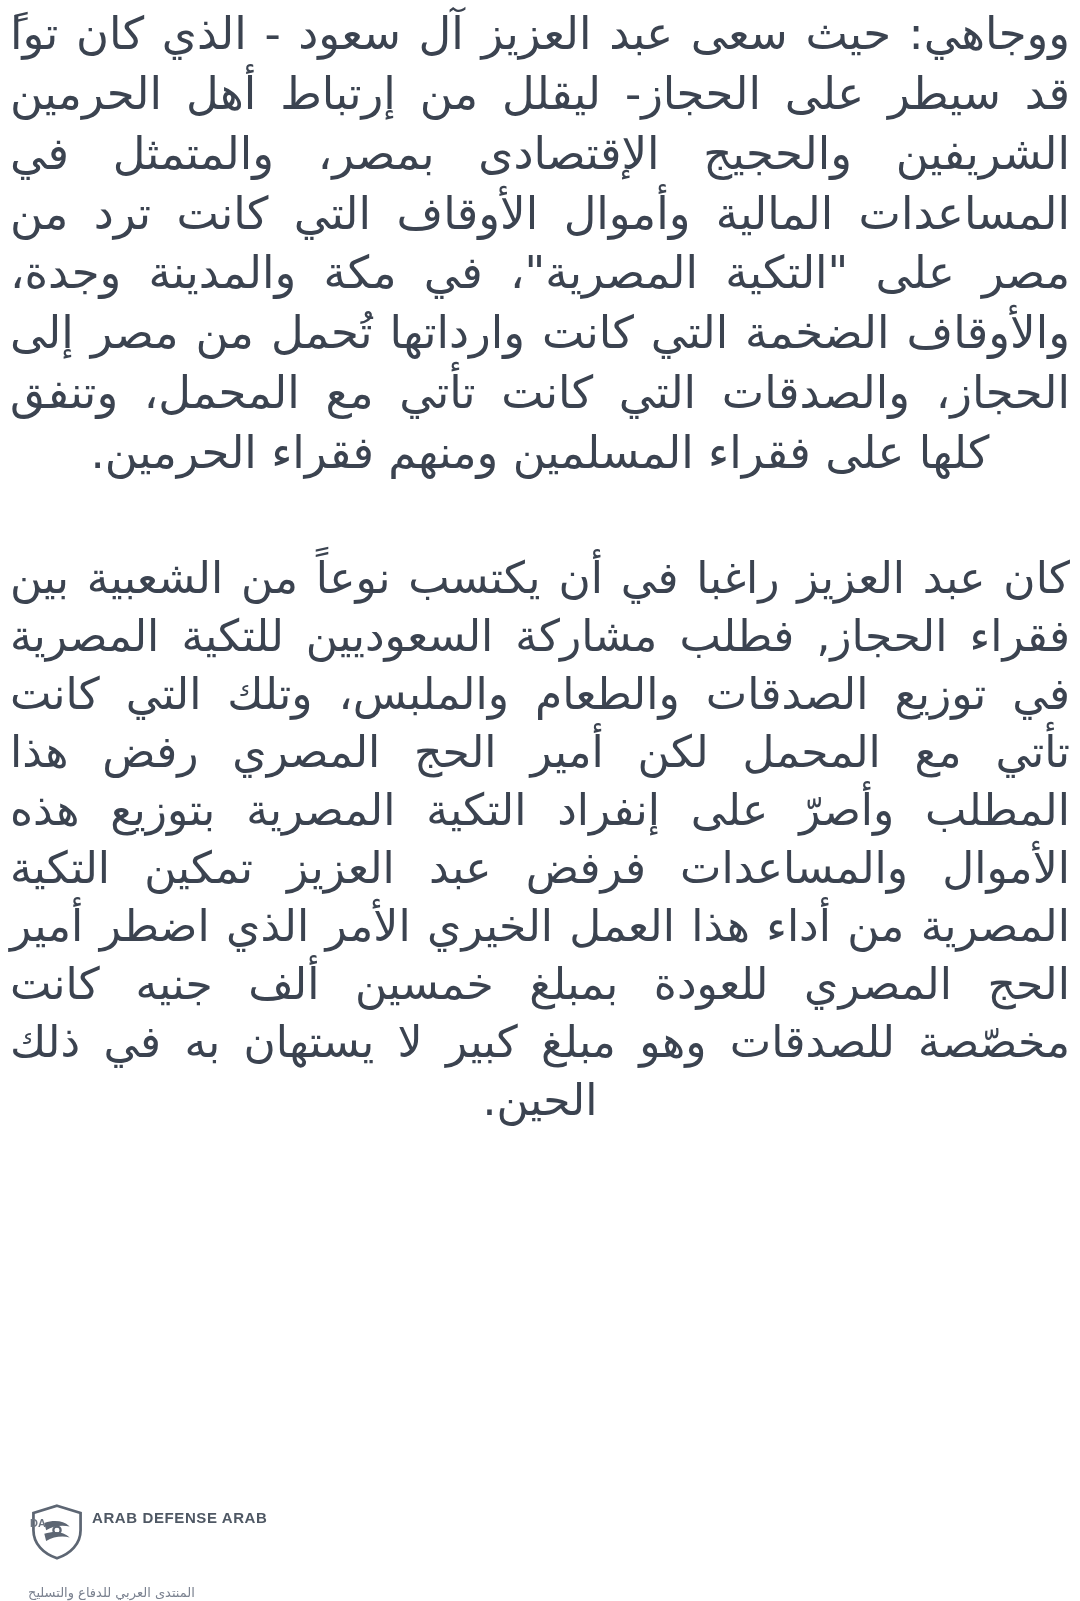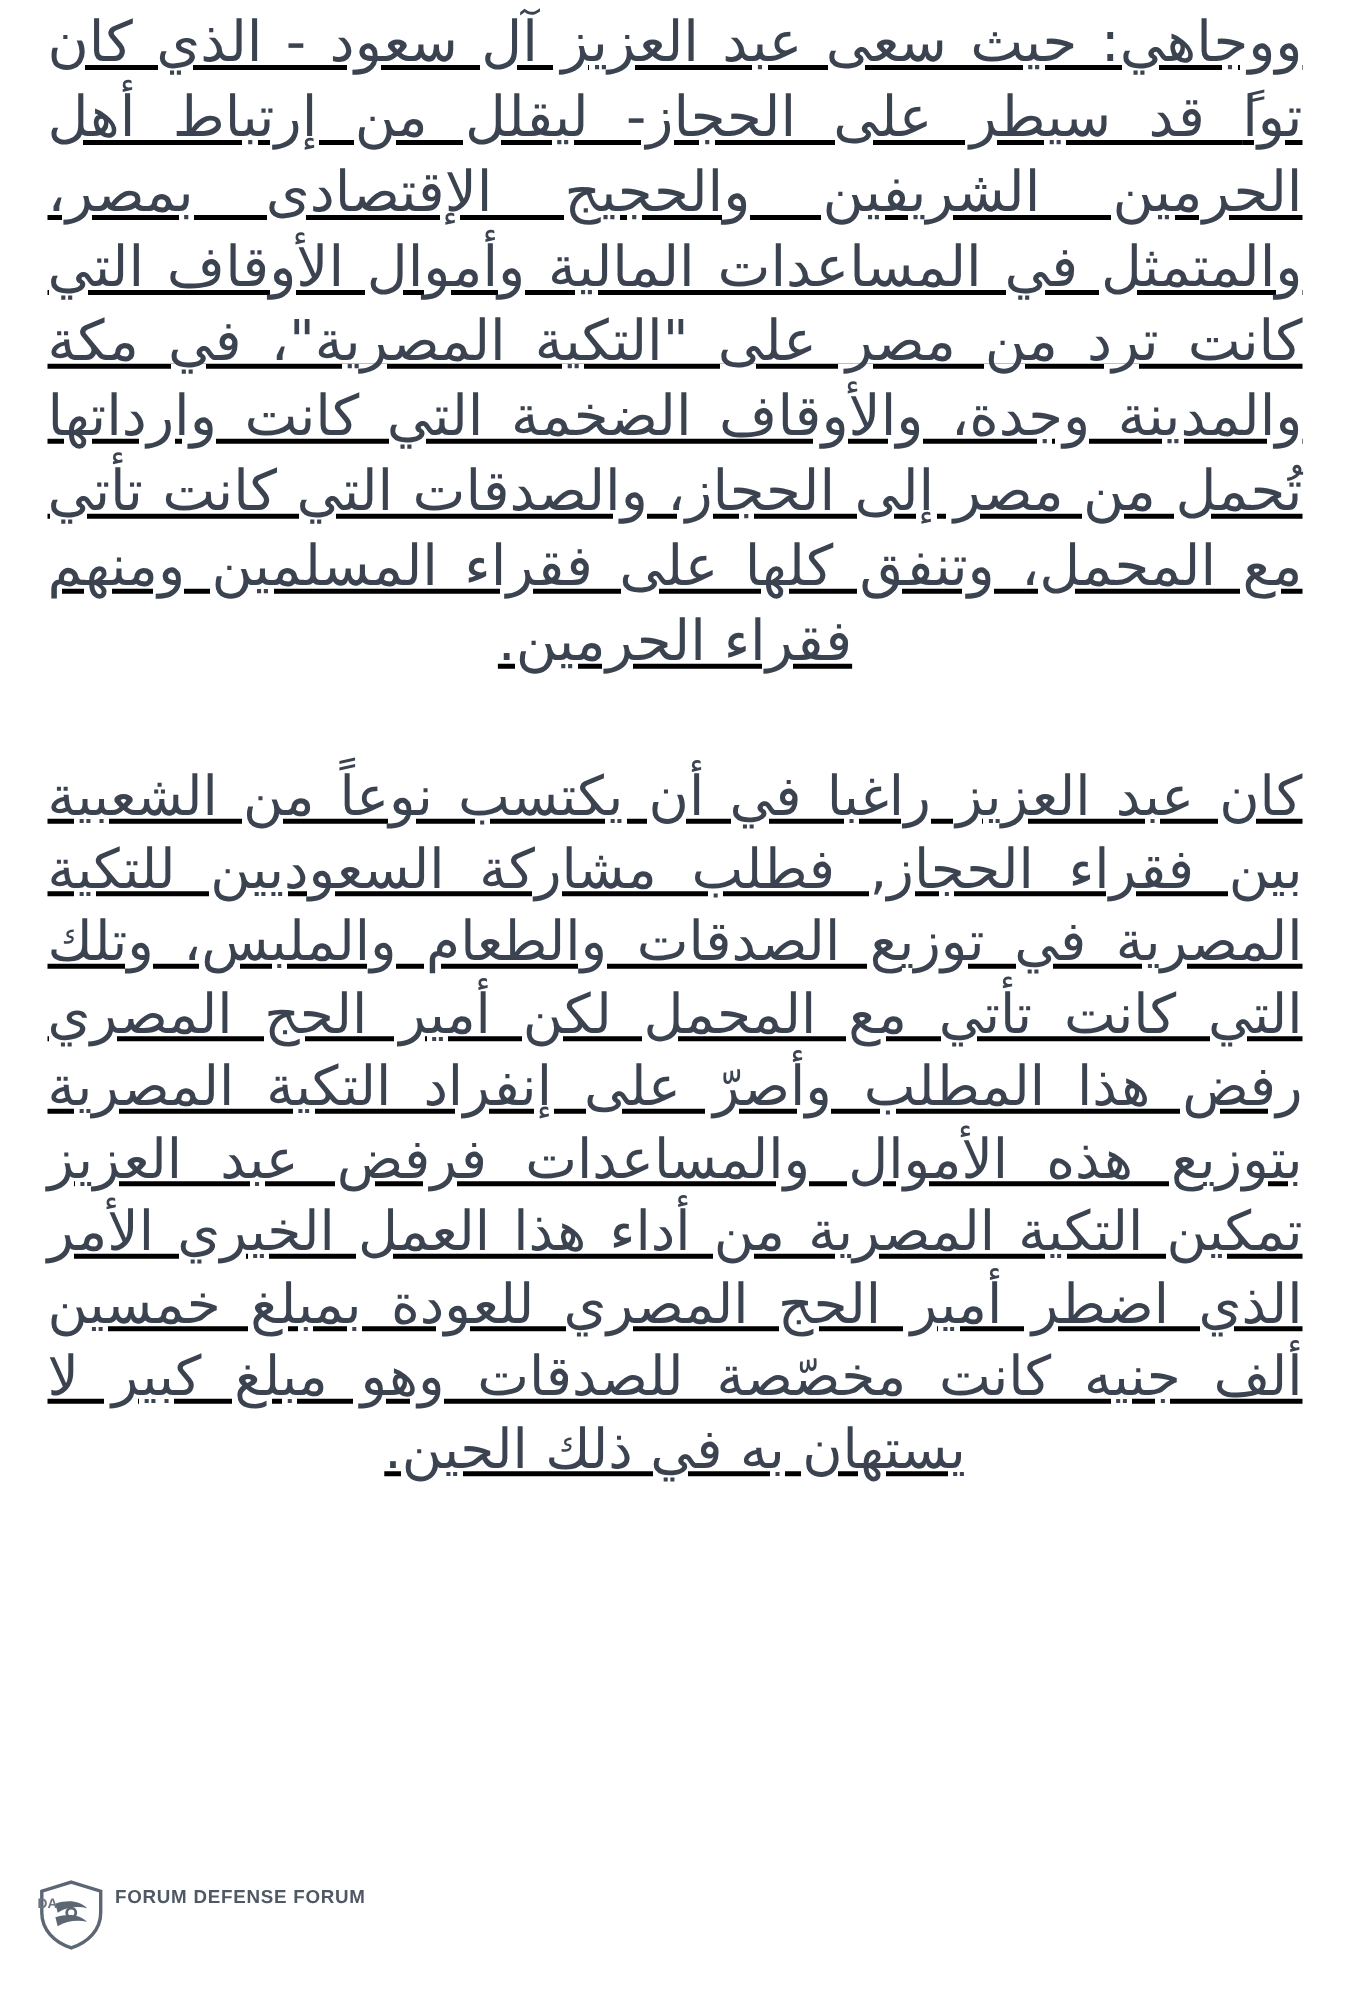--- a/index.html
+++ b/index.html
@@ -10,23 +10,22 @@
     width: 1080px;
     height: 1601px;
     background: #ffffff;
     font-family: "DejaVu Sans", sans-serif;
     overflow: hidden;
     position: relative;
   }
   .page {
     position: absolute;
     inset: 0;
-    padding: 0 38px;
+    padding: 0 10px;
     box-sizing: border-box;
-    text-decoration: underline;
   }
   .para {
     color: #3b4350;
     font-size: 45px;
     line-height: 1.33;
     text-align: justify;
     text-align-last: center;
     direction: rtl;
     font-weight: 500;
     letter-spacing: 0px;
@@ -123,16 +122,19 @@
 <div class="watermark">
   <div class="wm-inner">
     <svg class="wm-badge" viewBox="0 0 64 64">
       <path d="M32 3 L58 11 L58 30 C58 45 47 56 32 61 C17 56 6 45 6 30 L6 11 Z" fill="none" stroke="#5d6673" stroke-width="3"></path>
       <path d="M18 22 C30 18 40 20 46 26 C38 24 28 25 20 30 Z" fill="#5d6673"></path>
       <path d="M18 34 C30 30 40 32 46 38 C38 36 28 37 20 42 Z" fill="#5d6673"></path>
       <circle cx="32" cy="30" r="4" fill="none" stroke="#5d6673" stroke-width="2.5"></circle>
     </svg>
     <span class="wm-da">DA</span>
     <div class="wm-lines">
-      <span class="wm-title">FORUM DEFENSE FORUM</span>
+      <span class="wm-title">ARAB DEFENSE ARAB</span>
+    </div>
+    <div class="wm-sub-wrap">
+      <span class="wm-sub">المنتدى العربي للدفاع والتسليح</span>
     </div>
   </div>
 </div>
 
 </body></html>

